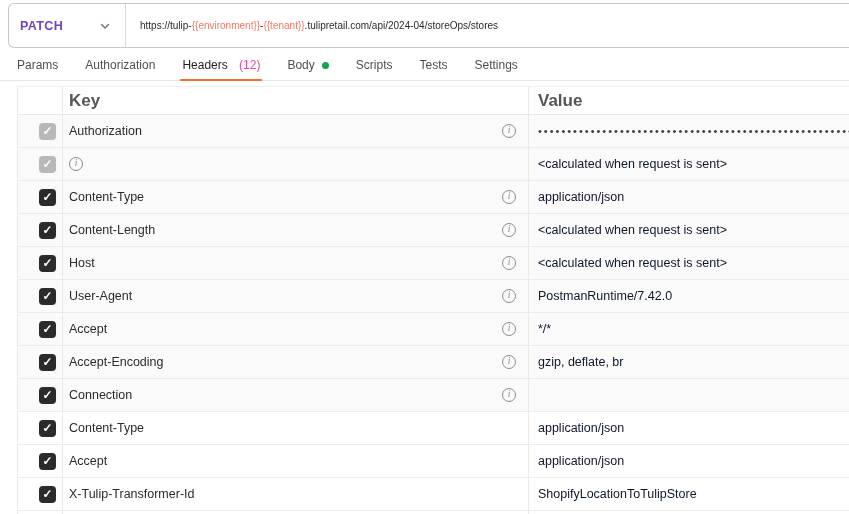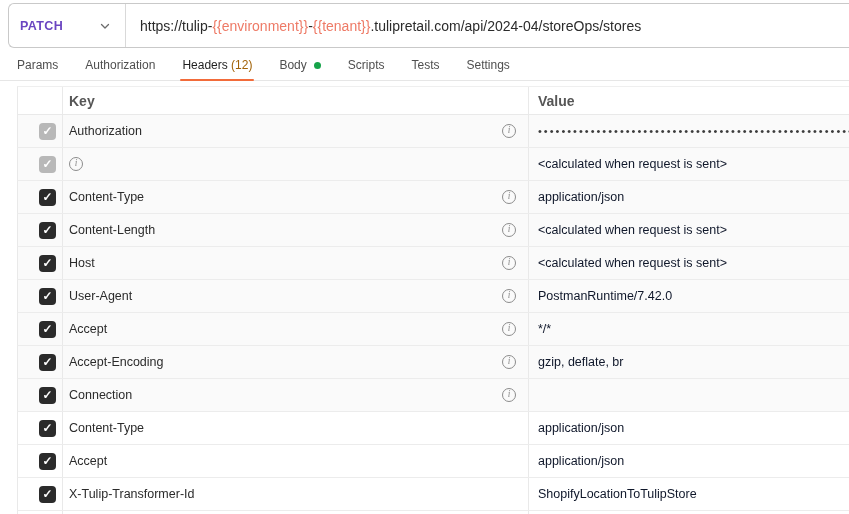--- a/index.html
+++ b/index.html
@@ -20,57 +20,57 @@
   .method-select {
     width:117px; display:flex; align-items:center; justify-content:space-between;
     padding:0 14px 0 11px; cursor:pointer; border-right:1px solid #d9d9d9;
   }
   .method-label {
     font-size:12.5px; font-weight:bold; letter-spacing:.4px; color:#6b46c1;
   }
   .chevron { width:12px; height:12px; display:block; }
   .url-field {
     flex:1; display:flex; align-items:center; padding-left:14px;
-    font-size:14px; white-space:nowrap; overflow:hidden; cursor:text;
+    font-size:10px; white-space:nowrap; overflow:hidden; cursor:text;
   }
   .url-var { color:#ee7a66; }
 
   
   .tabs {
     position:absolute; top:50px; left:0; right:0; height:31px;
     border-bottom:1px solid #e6e6e6;
     display:flex; align-items:stretch; padding-left:17px;
     font-size:12px; color:#4f4f4f;
   }
   .tab {
     display:flex; align-items:center; position:relative;
     margin-right:27px; cursor:pointer; white-space:nowrap;
   }
   .tab.active { color:#1f1f1f; }
   .tab.active::after {
     content:""; position:absolute; left:-2px; right:-2px; bottom:-1px;
     height:2px; background:#f26b3a; border-radius:1px;
   }
-  .tab-count { color:#a16207; margin-left:0; }
+  .tab-count { color:#ec4899; margin-left:8px; }
   .body-dot {
     width:7px; height:7px; border-radius:50%; background:#16a34a;
     margin-left:7px; display:inline-block;
   }
 
   
   .htable {
     position:absolute; top:86px; left:17px; right:0; bottom:0;
     font-size:12.5px; overflow:hidden;
   }
   .thead {
     display:flex; height:29px; background:#fff;
     border-top:1px solid #efefef; border-bottom:1px solid #e9e9e9;
     border-left:1px solid #e9e9e9;
   }
-  .th { display:flex; align-items:center; font-weight:bold; color:#565656; font-size:14px; }
+  .th { display:flex; align-items:center; font-weight:bold; color:#565656; font-size:17px; }
   .row {
     display:flex; height:33px; border-bottom:1px solid #ececec;
     border-left:1px solid #e9e9e9;
   }
   .row-auto { background:#fafafa; }
   .row-user { background:#ffffff; }
   .cell-check {
     width:45px; flex:none; display:flex; align-items:center;
     border-right:1px solid #e9e9e9; padding-left:21px;
   }

